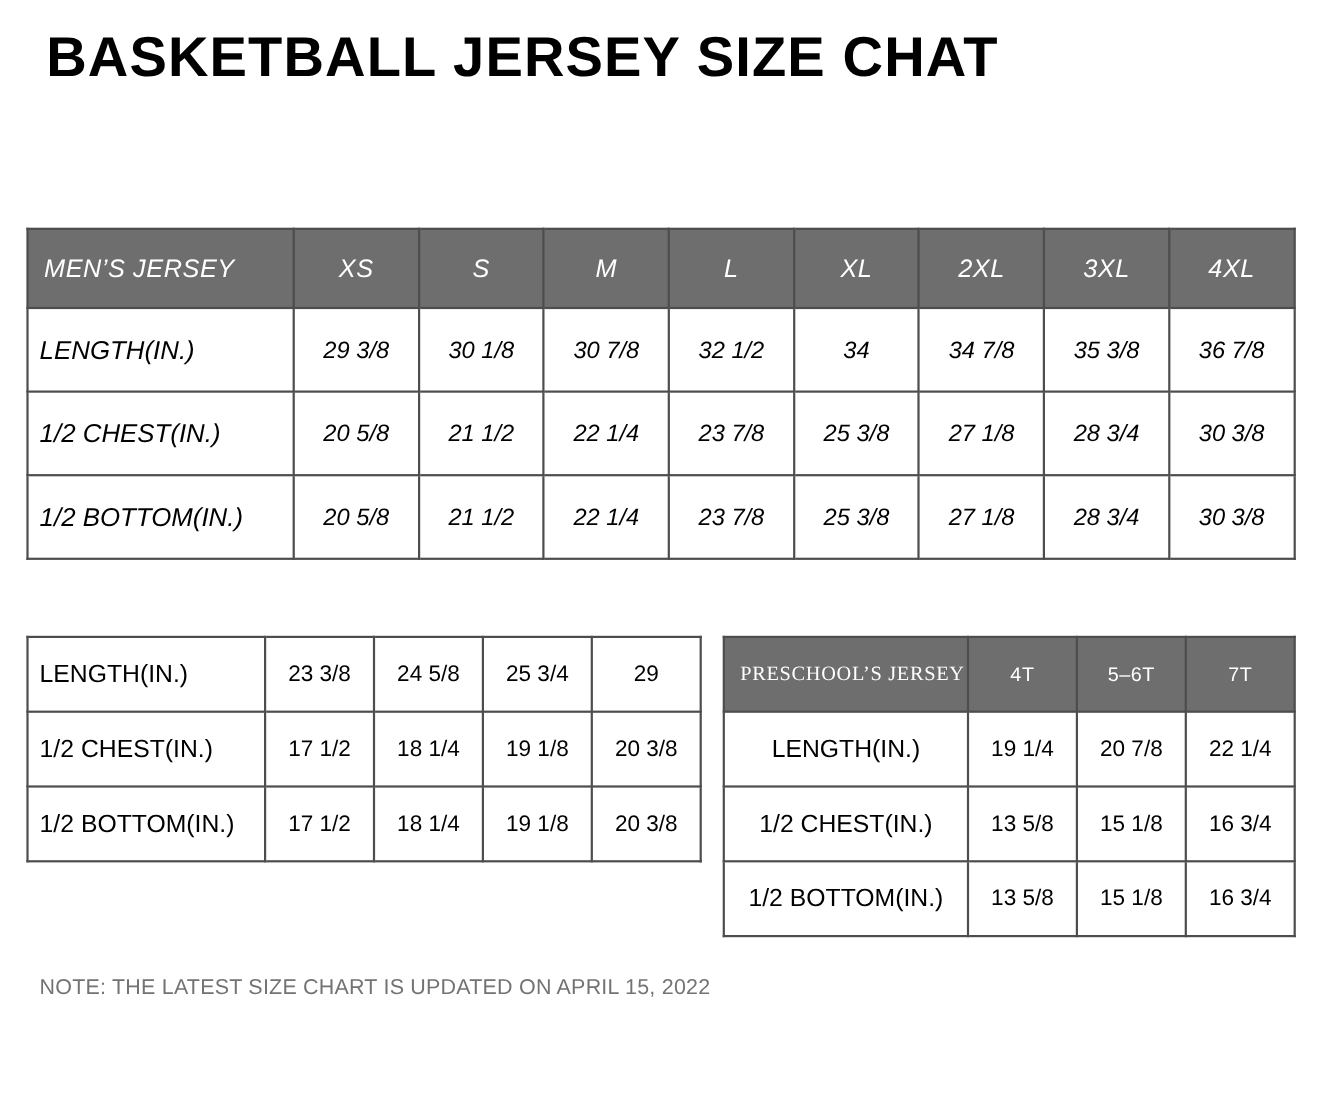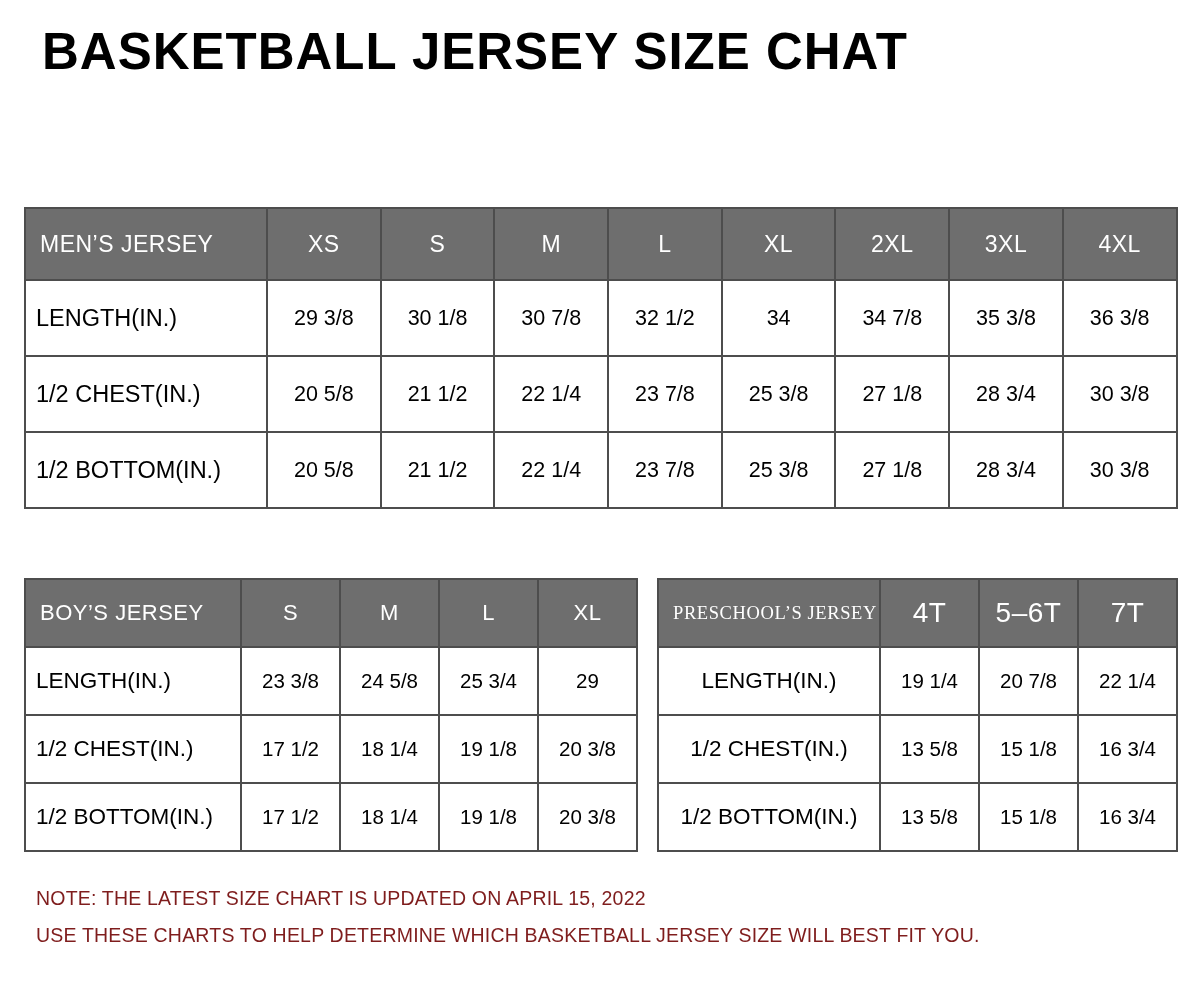--- a/index.html
+++ b/index.html
@@ -74,20 +74,21 @@
     padding-left: 10px;
     white-space: nowrap;
   }
 
   
   #mens-table {
     position: absolute;
     left: 24px;
     top: 207px;
     width: 1152px;
+    font-style: italic;
   }
   #mens-table col.c0 { width: 242px; }
   #mens-table col.cx { width: 113.7px; }
 
   
   #boys-table {
     position: absolute;
     left: 24px;
     top: 578px;
     width: 612px;
@@ -100,31 +101,31 @@
 
   
   #preschool-table {
     position: absolute;
     left: 657px;
     top: 578px;
     width: 519px;
   }
   #preschool-table col.c0 { width: 222px; }
   #preschool-table col.cx { width: 99px; }
-  #preschool-table .head-row td { height: 68px; font-size: 28px; }
+  #preschool-table .head-row td { height: 68px; font-size: 18px; }
   #preschool-table .head-row td.rowlabel-head { font-size: 18.5px; letter-spacing: 0.6px; font-family: Liberation Serif, serif; }
   #preschool-table .body-row td { height: 68px; font-size: 20.5px; }
   #preschool-table .body-row td.rowlabel { font-size: 22.5px; text-align: center; padding-left: 0; }
 
   .footnotes {
     position: absolute;
     left: 36px;
     top: 880px;
     width: 1120px;
-    color: #7f1d1d;
+    color: #737373;
     font-size: 19.5px;
     line-height: 1.9;
     letter-spacing: 0.2px;
   }
   .footnotes div { white-space: nowrap; }
 </style>
 </head>
 <body>
 
 <div class="page">
@@ -158,21 +159,21 @@
       </tr>
       <tr class="body-row">
         <td class="rowlabel">LENGTH(IN.)</td>
         <td>29  3/8</td>
         <td>30  1/8</td>
         <td>30  7/8</td>
         <td>32  1/2</td>
         <td>34</td>
         <td>34  7/8</td>
         <td>35  3/8</td>
-        <td>36  3/8</td>
+        <td>36  7/8</td>
       </tr>
       <tr class="body-row">
         <td class="rowlabel">1/2  CHEST(IN.)</td>
         <td>20  5/8</td>
         <td>21  1/2</td>
         <td>22  1/4</td>
         <td>23  7/8</td>
         <td>25  3/8</td>
         <td>27  1/8</td>
         <td>28  3/4</td>
@@ -194,27 +195,20 @@
 
   <table id="boys-table">
     <colgroup>
       <col class="c0">
         <col class="cx">
         <col class="cx">
         <col class="cx">
         <col class="cx">
     </colgroup>
     <tbody>
-      <tr class="head-row">
-        <td class="rowlabel-head">BOY’S JERSEY</td>
-        <td>S</td>
-        <td>M</td>
-        <td>L</td>
-        <td>XL</td>
-      </tr>
       <tr class="body-row">
         <td class="rowlabel">LENGTH(IN.)</td>
         <td>23  3/8</td>
         <td>24  5/8</td>
         <td>25  3/4</td>
         <td>29</td>
       </tr>
       <tr class="body-row">
         <td class="rowlabel">1/2  CHEST(IN.)</td>
         <td>17  1/2</td>
@@ -262,16 +256,15 @@
         <td class="rowlabel">1/2  BOTTOM(IN.)</td>
         <td>13  5/8</td>
         <td>15  1/8</td>
         <td>16  3/4</td>
       </tr>
     </tbody>
   </table>
 
   <div class="footnotes">
     <div>NOTE: THE LATEST SIZE CHART IS UPDATED ON APRIL 15, 2022</div>
-    <div>USE THESE CHARTS TO HELP DETERMINE WHICH  BASKETBALL JERSEY  SIZE WILL BEST FIT YOU.</div>
   </div>
 
 </div>
 
 </body></html>

